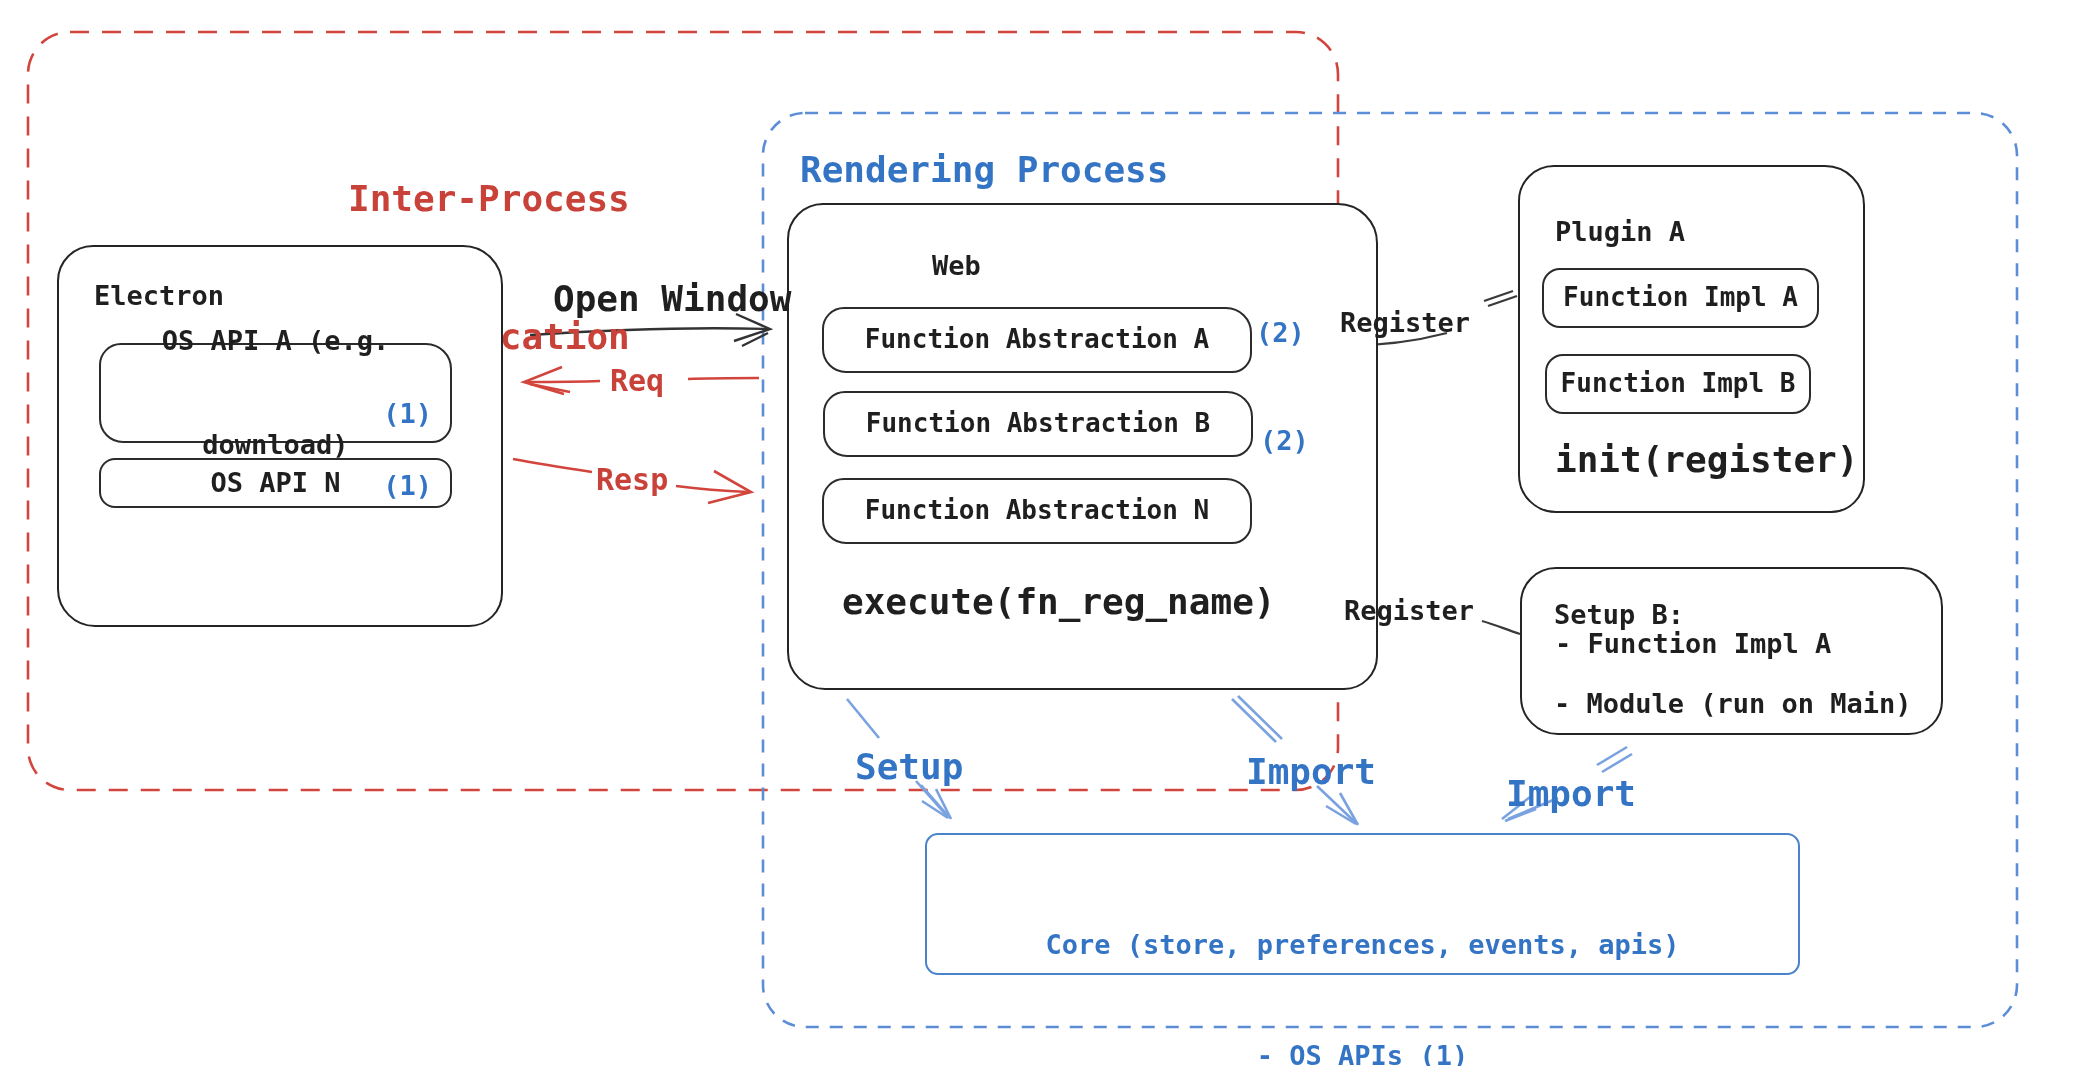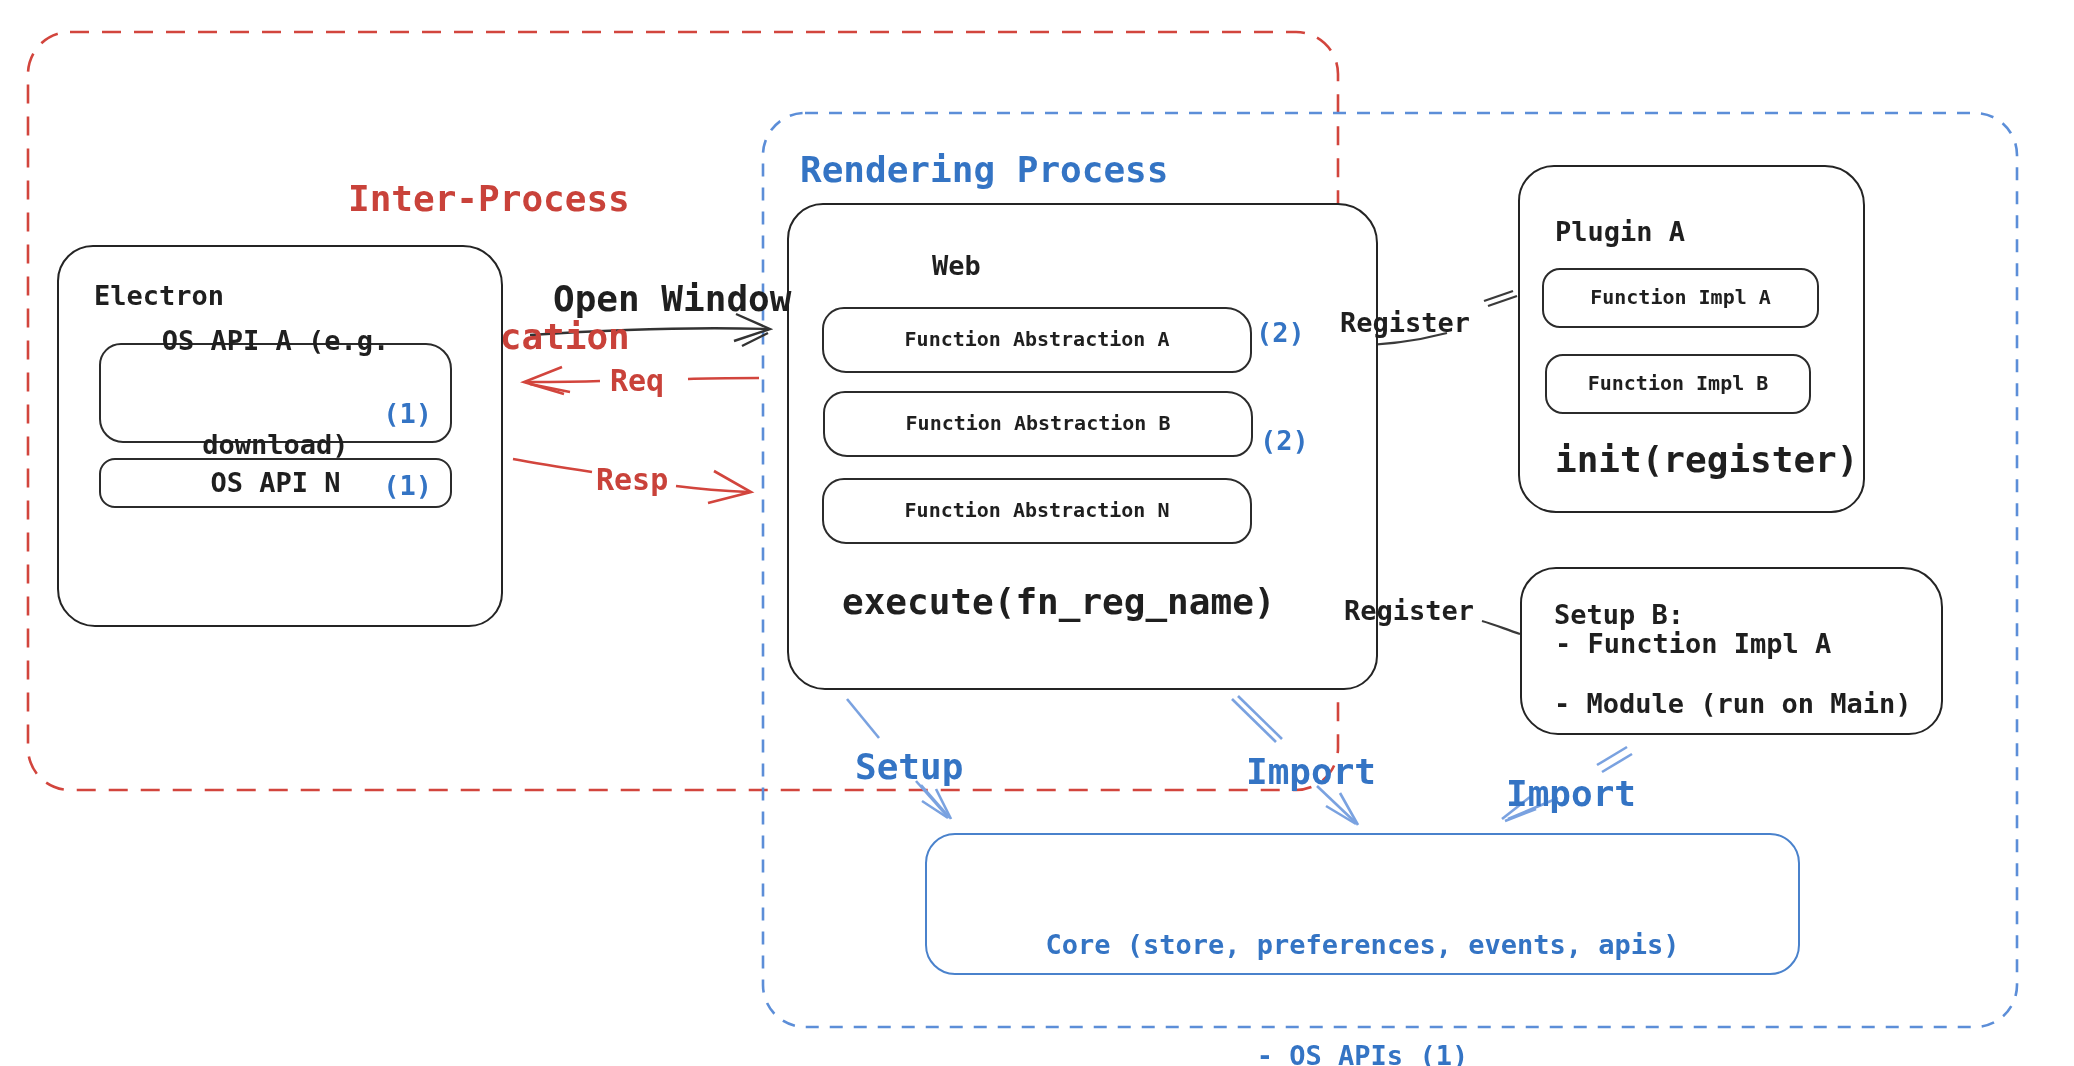--- a/index.html
+++ b/index.html
@@ -27,21 +27,21 @@
     border-radius:22px 26px 20px 24px;
     background:#ffffff;
     box-sizing:border-box;
     display:flex;align-items:center;justify-content:center;
     text-align:center;
   }
   .label{white-space:pre;line-height:1.28;}
   .red-text{color:#c9423a;}
   .blue-text{color:#3474c4;}
   .badge{color:#3474c4;}
-  .fs26{font-size:20px;}
+  .fs26{font-size:26px;}
   .fs27{font-size:27px;}
   .fs28{font-size:36px;}
   .fs30{font-size:30px;}
 </style>
 </head>
 <body>
 
 <div id="canvas">
 
   <svg class="overlay" width="2074" height="1066" viewBox="0 0 2074 1066">
@@ -168,21 +168,21 @@
 
     <div class="abs label fs28" style="left:35px;top:270px;">init(register)</div>
   </div>
 
   <div class="sketchbox" style="left:1520px;top:567px;width:423px;height:168px;">
     <div class="abs label fs27" style="left:32px;top:29px;">Setup B:</div>
     <div class="abs label fs27" style="left:33px;top:58px;">- Function Impl A</div>
     <div class="abs label fs27" style="left:32px;top:118px;">- Module (run on Main)</div>
   </div>
 
-  <div class="sketchbox" style="left:925px;top:833px;width:875px;height:142px;border:2.2px solid #4a82cc;border-radius:30px;">
+  <div class="sketchbox" style="left:925px;top:833px;width:875px;height:142px;border:2.2px solid #4a82cc;border-radius:13px;">
     <div class="abs label blue-text fs27" style="left:0;top:17px;width:100%;text-align:center;line-height:37px;">
       <div>Core (store, preferences, events, apis)</div>
       <div>- OS APIs (1)</div>
       
     </div>
   </div>
 
   <div class="abs label fs28" style="left:553px;top:276px;">Open Window</div>
 
   <div class="abs label red-text fs30" style="left:610px;top:362px;">Req</div>

